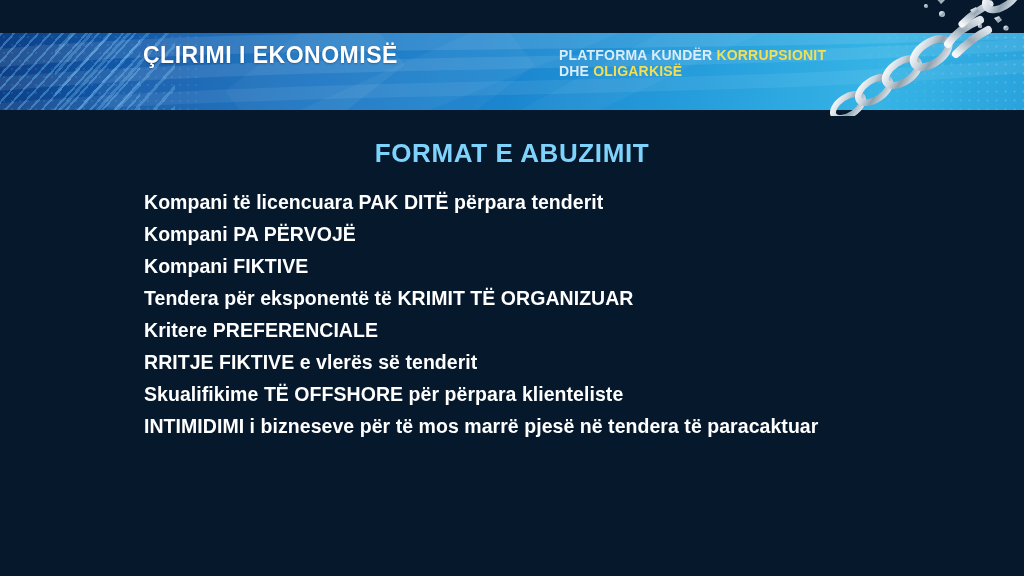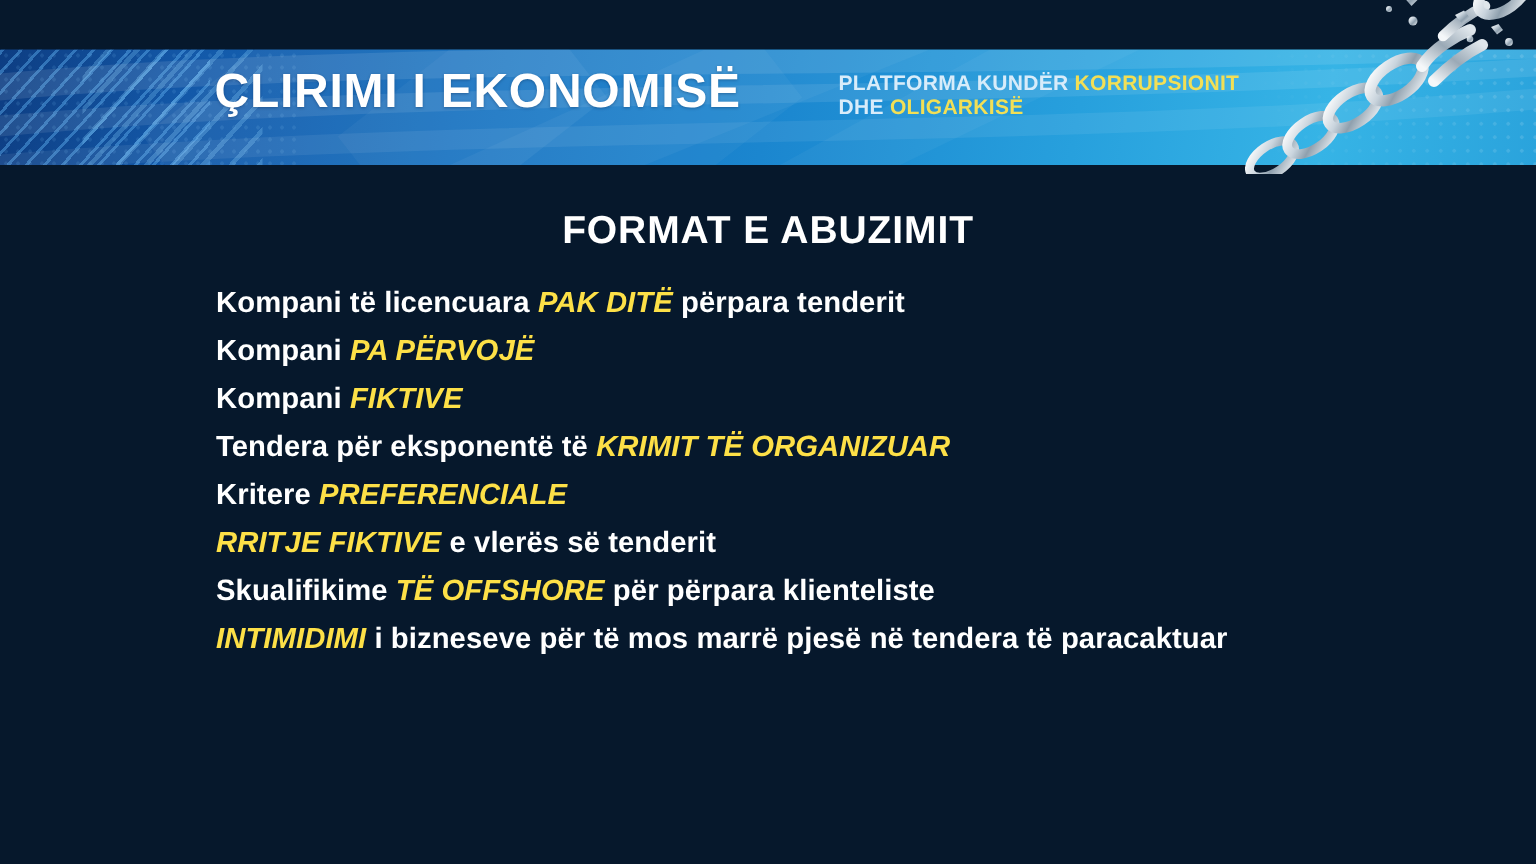--- a/index.html
+++ b/index.html
@@ -98,21 +98,21 @@
     background-image: radial-gradient(rgba(120,190,240,0.30) 1.1px, transparent 1.2px);
     background-size: 8px 8px;
     opacity: .45;
   }
 
   
   .banner-title {
     position: absolute;
     left: 143px;
     top: 42px;
-    font-size: 32px;
+    font-size: 23px;
     font-weight: bold;
     color: #ffffff;
     letter-spacing: 0.5px;
     white-space: nowrap;
     text-shadow: 0 1px 2px rgba(0,30,70,0.35);
   }
   .banner-sub {
     position: absolute;
     left: 559px;
     top: 47px;
@@ -140,38 +140,38 @@
 
   
   .slide-title {
     position: absolute;
     left: 0;
     top: 138px;
     width: 1024px;
     text-align: center;
     font-size: 26px;
     font-weight: bold;
-    color: #ffffff;
+    color: #7dd3fc;
     letter-spacing: 0.6px;
   }
   .lines {
     position: absolute;
     left: 144px;
     top: 186px;
     width: 860px;
   }
   .line {
     font-size: 19.5px;
     font-weight: bold;
     color: #ffffff;
     line-height: 32px;
     white-space: nowrap;
     letter-spacing: 0.05px;
   }
-  .line .hl { color: #fde047; font-style: italic; }
+  .line .hl { color: #ffffff; }
 </style>
 </head>
 <body>
 
 <div id="slide">
 
   <div class="banner">
     <div class="dot-field2"></div>
     <div class="stripe-block"></div>
     <div class="stripe-block2"></div>

